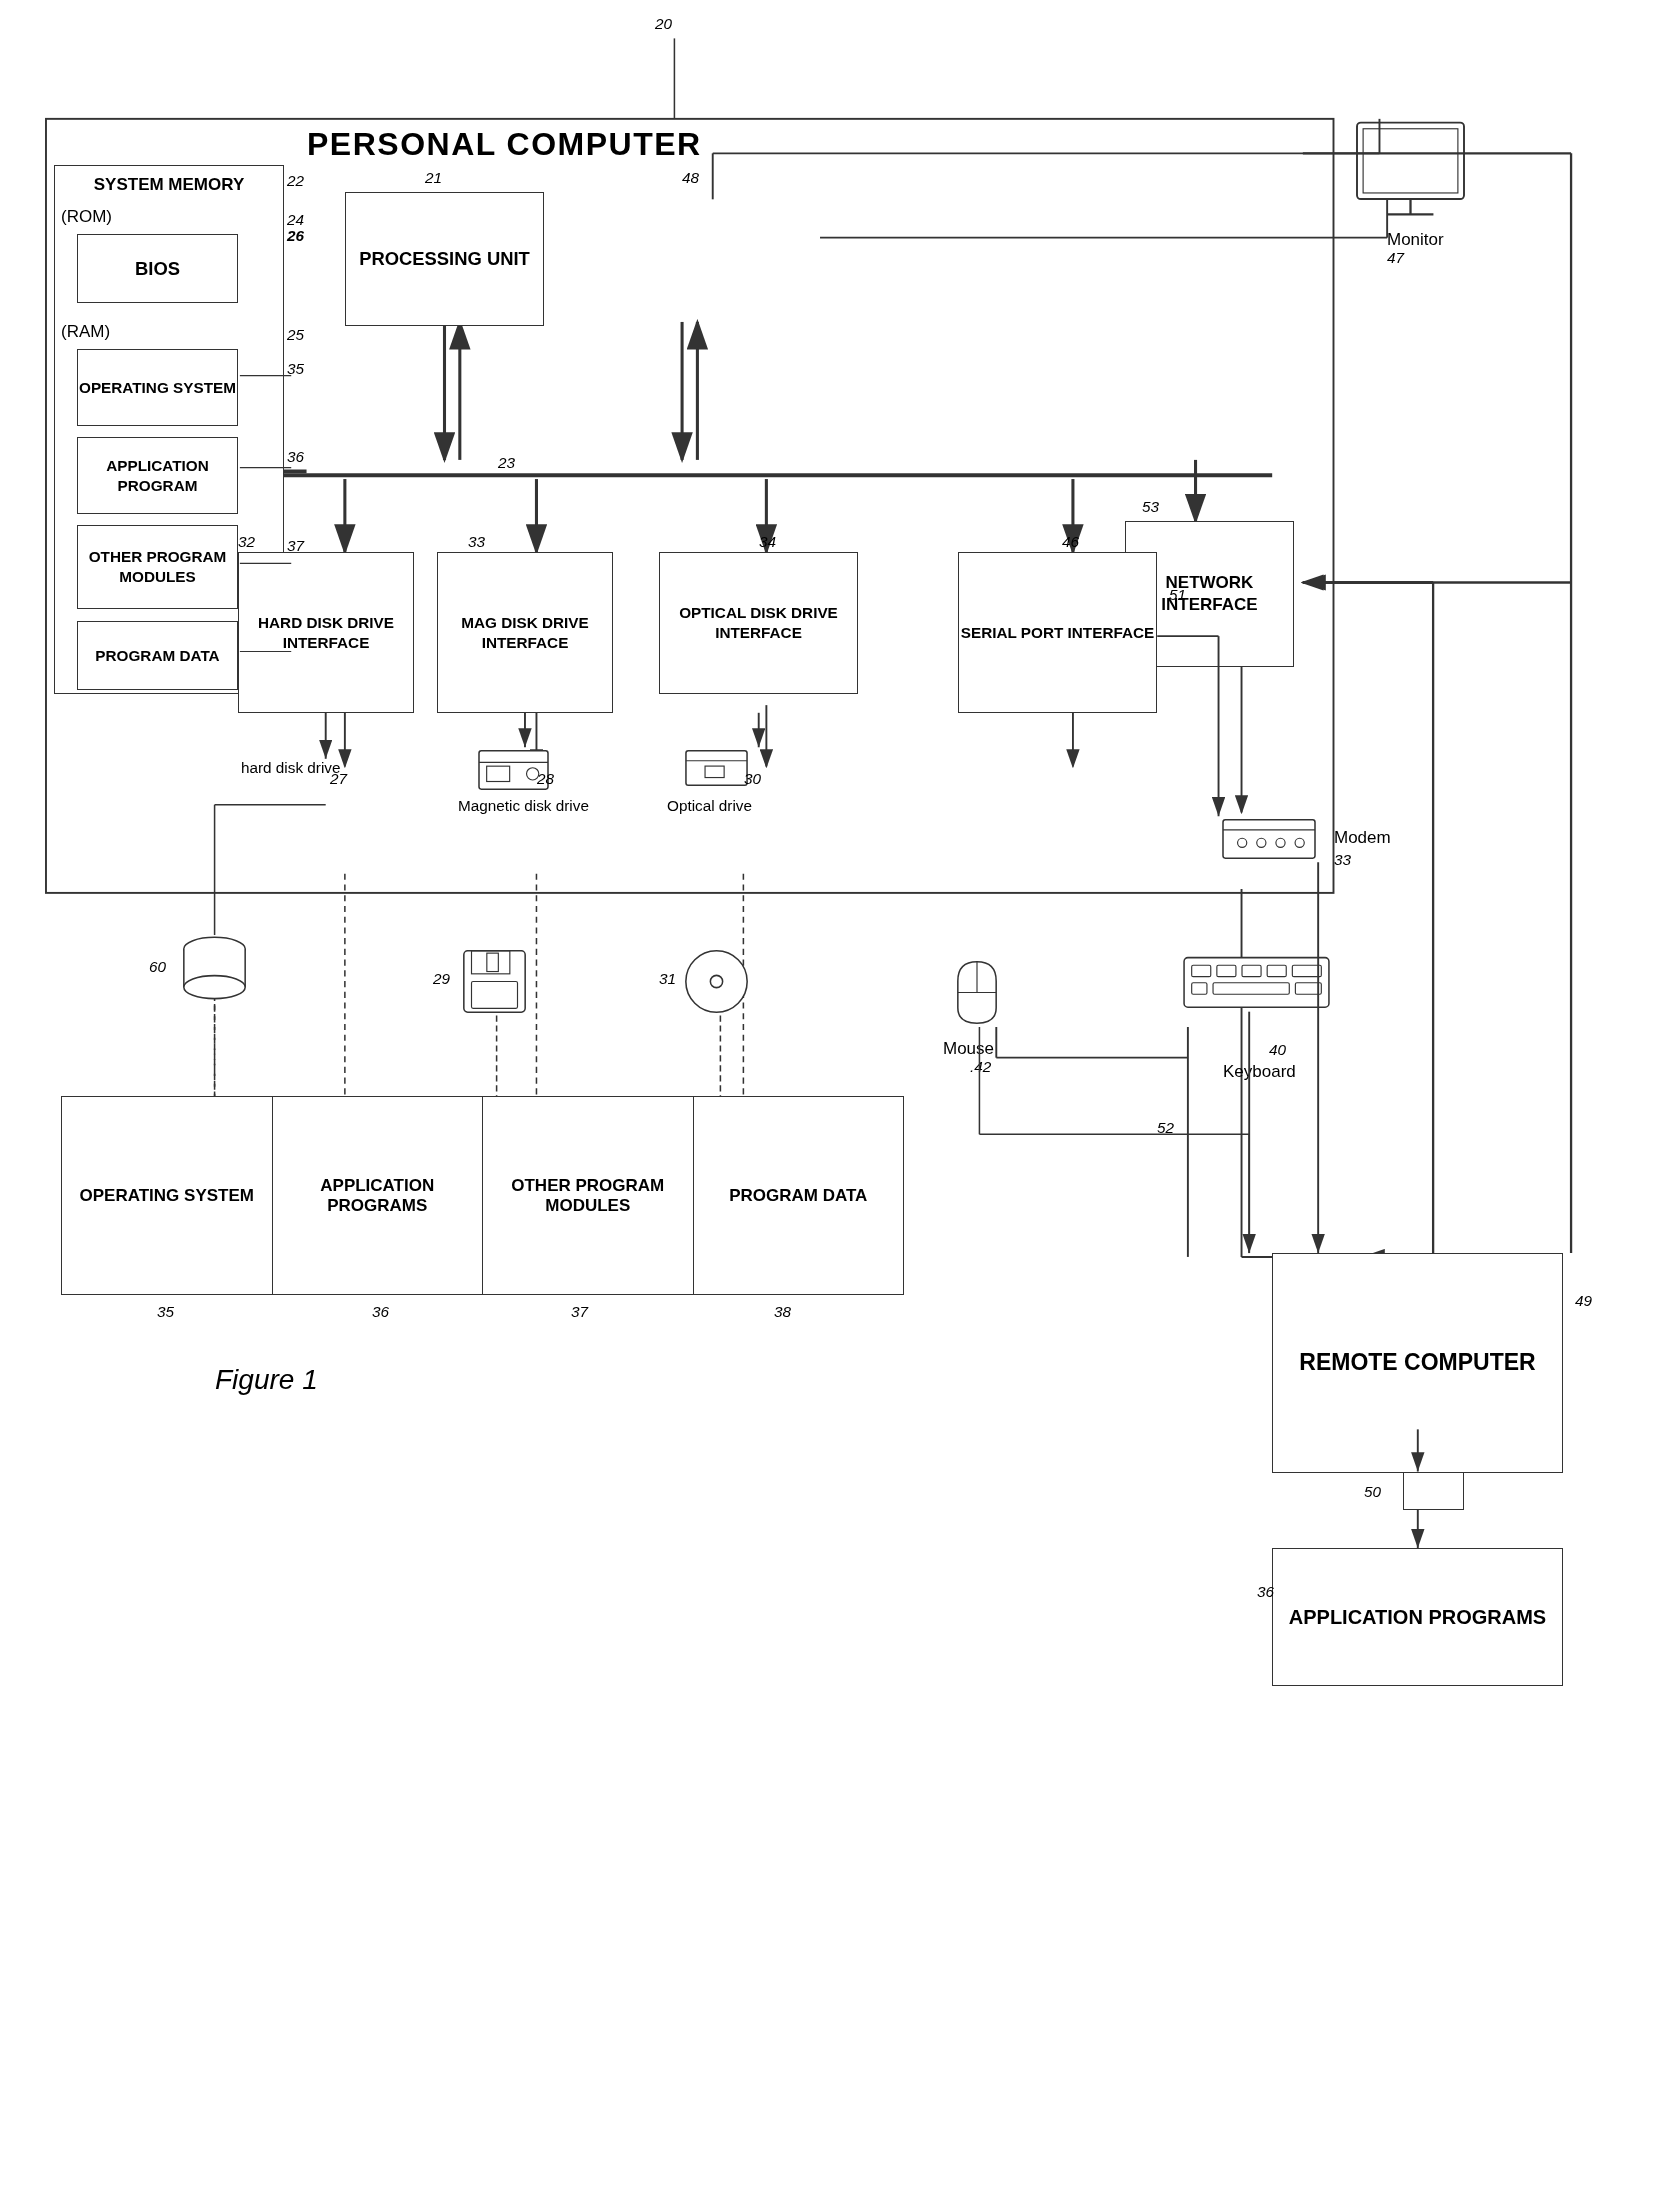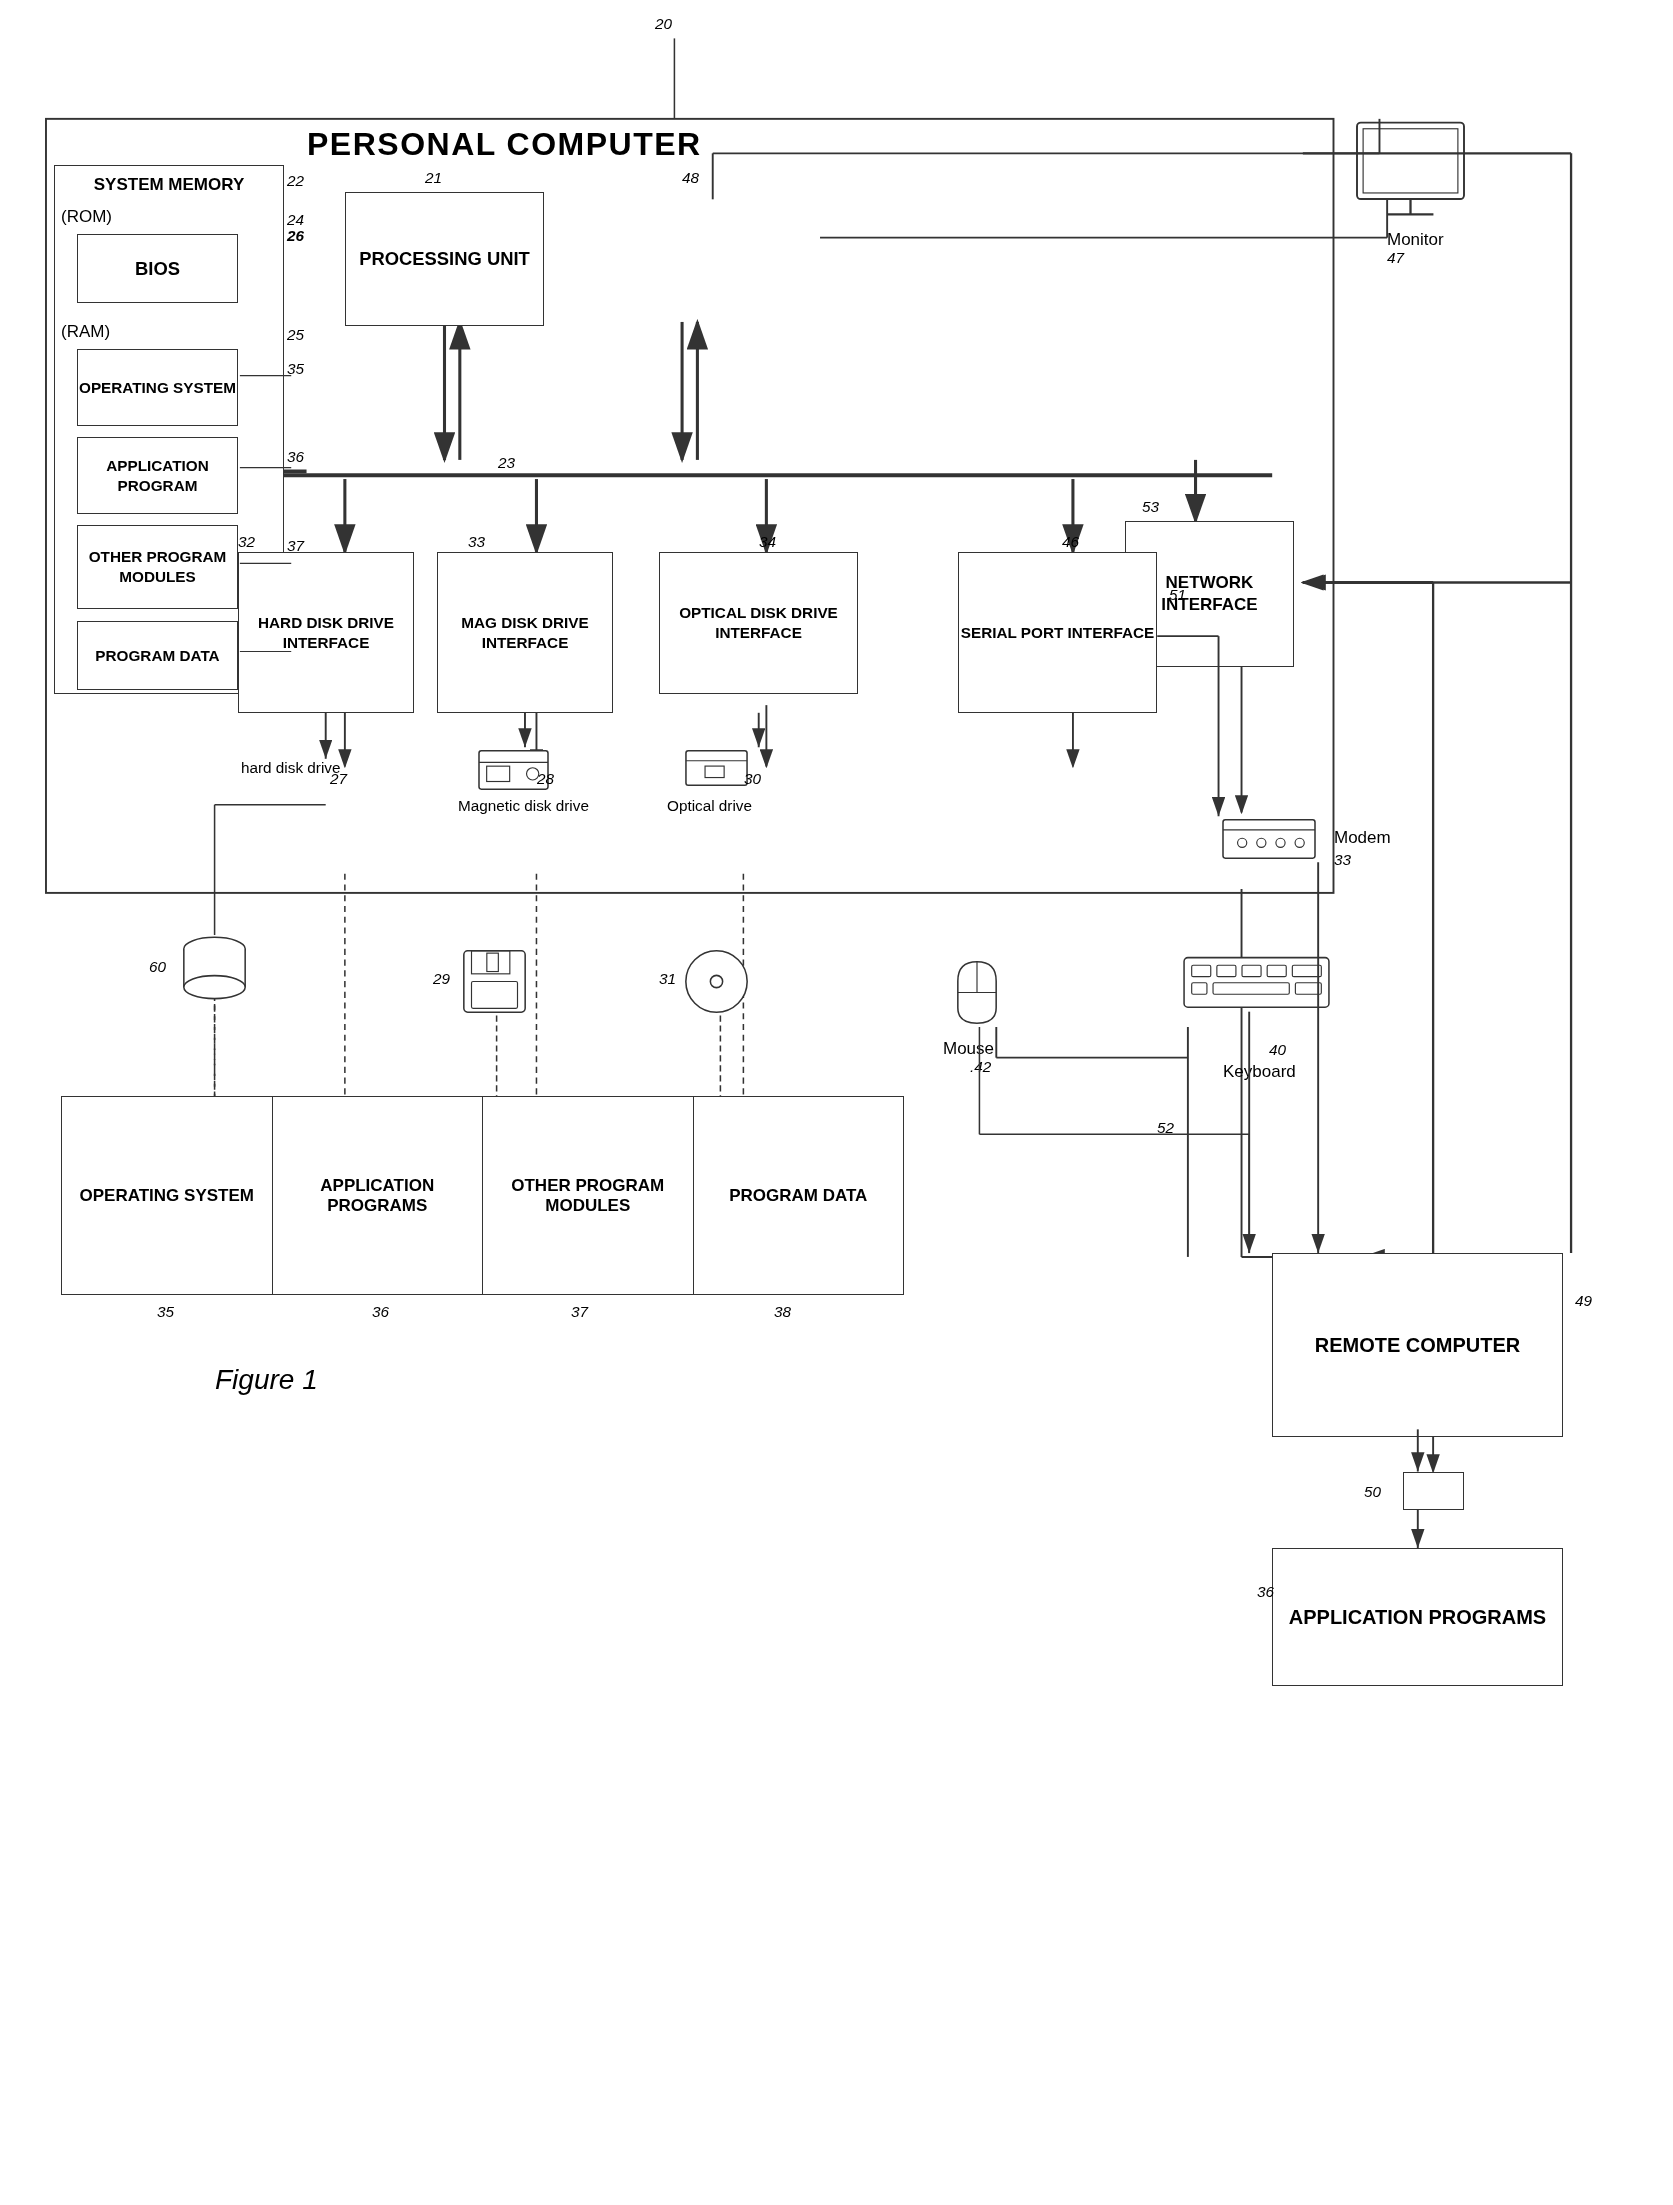--- a/index.html
+++ b/index.html
@@ -381,21 +381,21 @@
     <div style="flex:1; border-right:1.5px solid #333; display:flex; align-items:center; justify-content:center; text-align:center; font-size:17px; font-weight:bold; padding:7.7px;">OTHER PROGRAM MODULES</div>
 
     <div style="flex:1; display:flex; align-items:center; justify-content:center; text-align:center; font-size:17px; font-weight:bold; padding:7.7px;">PROGRAM DATA</div>
   </div>
 
   <div class="ref-num" style="left: 157px; top: 1303px;">35</div>
   <div class="ref-num" style="left: 372px; top: 1303px;">36</div>
   <div class="ref-num" style="left: 571px; top: 1303px;">37</div>
   <div class="ref-num" style="left: 774px; top: 1303px;">38</div>
 
-  <div class="box" style="left: 1272px; top: 1253px; width: 291px; height: 184px; font-size: 20px; font-weight: bold;">
+  <div class="box" style="left: 1272px; top: 1253px; width: 291px; height: 220px; font-size: 23px; font-weight: bold;">
     <span>REMOTE COMPUTER</span>
   </div>
 
   <div class="ref-num" style="left: 1575px; top: 1292px;">49</div>
 
   <div style="position:absolute; left:1403px; top:1472px; width:61px; height:38px; border:1.5px solid #333; background:white;"></div>
   <div class="ref-num" style="left: 1364px; top: 1483px;">50</div>
 
   <div class="box" style="left: 1272px; top: 1548px; width: 291px; height: 138px; font-size: 20px; font-weight: bold;">
     <span>APPLICATION PROGRAMS</span>

